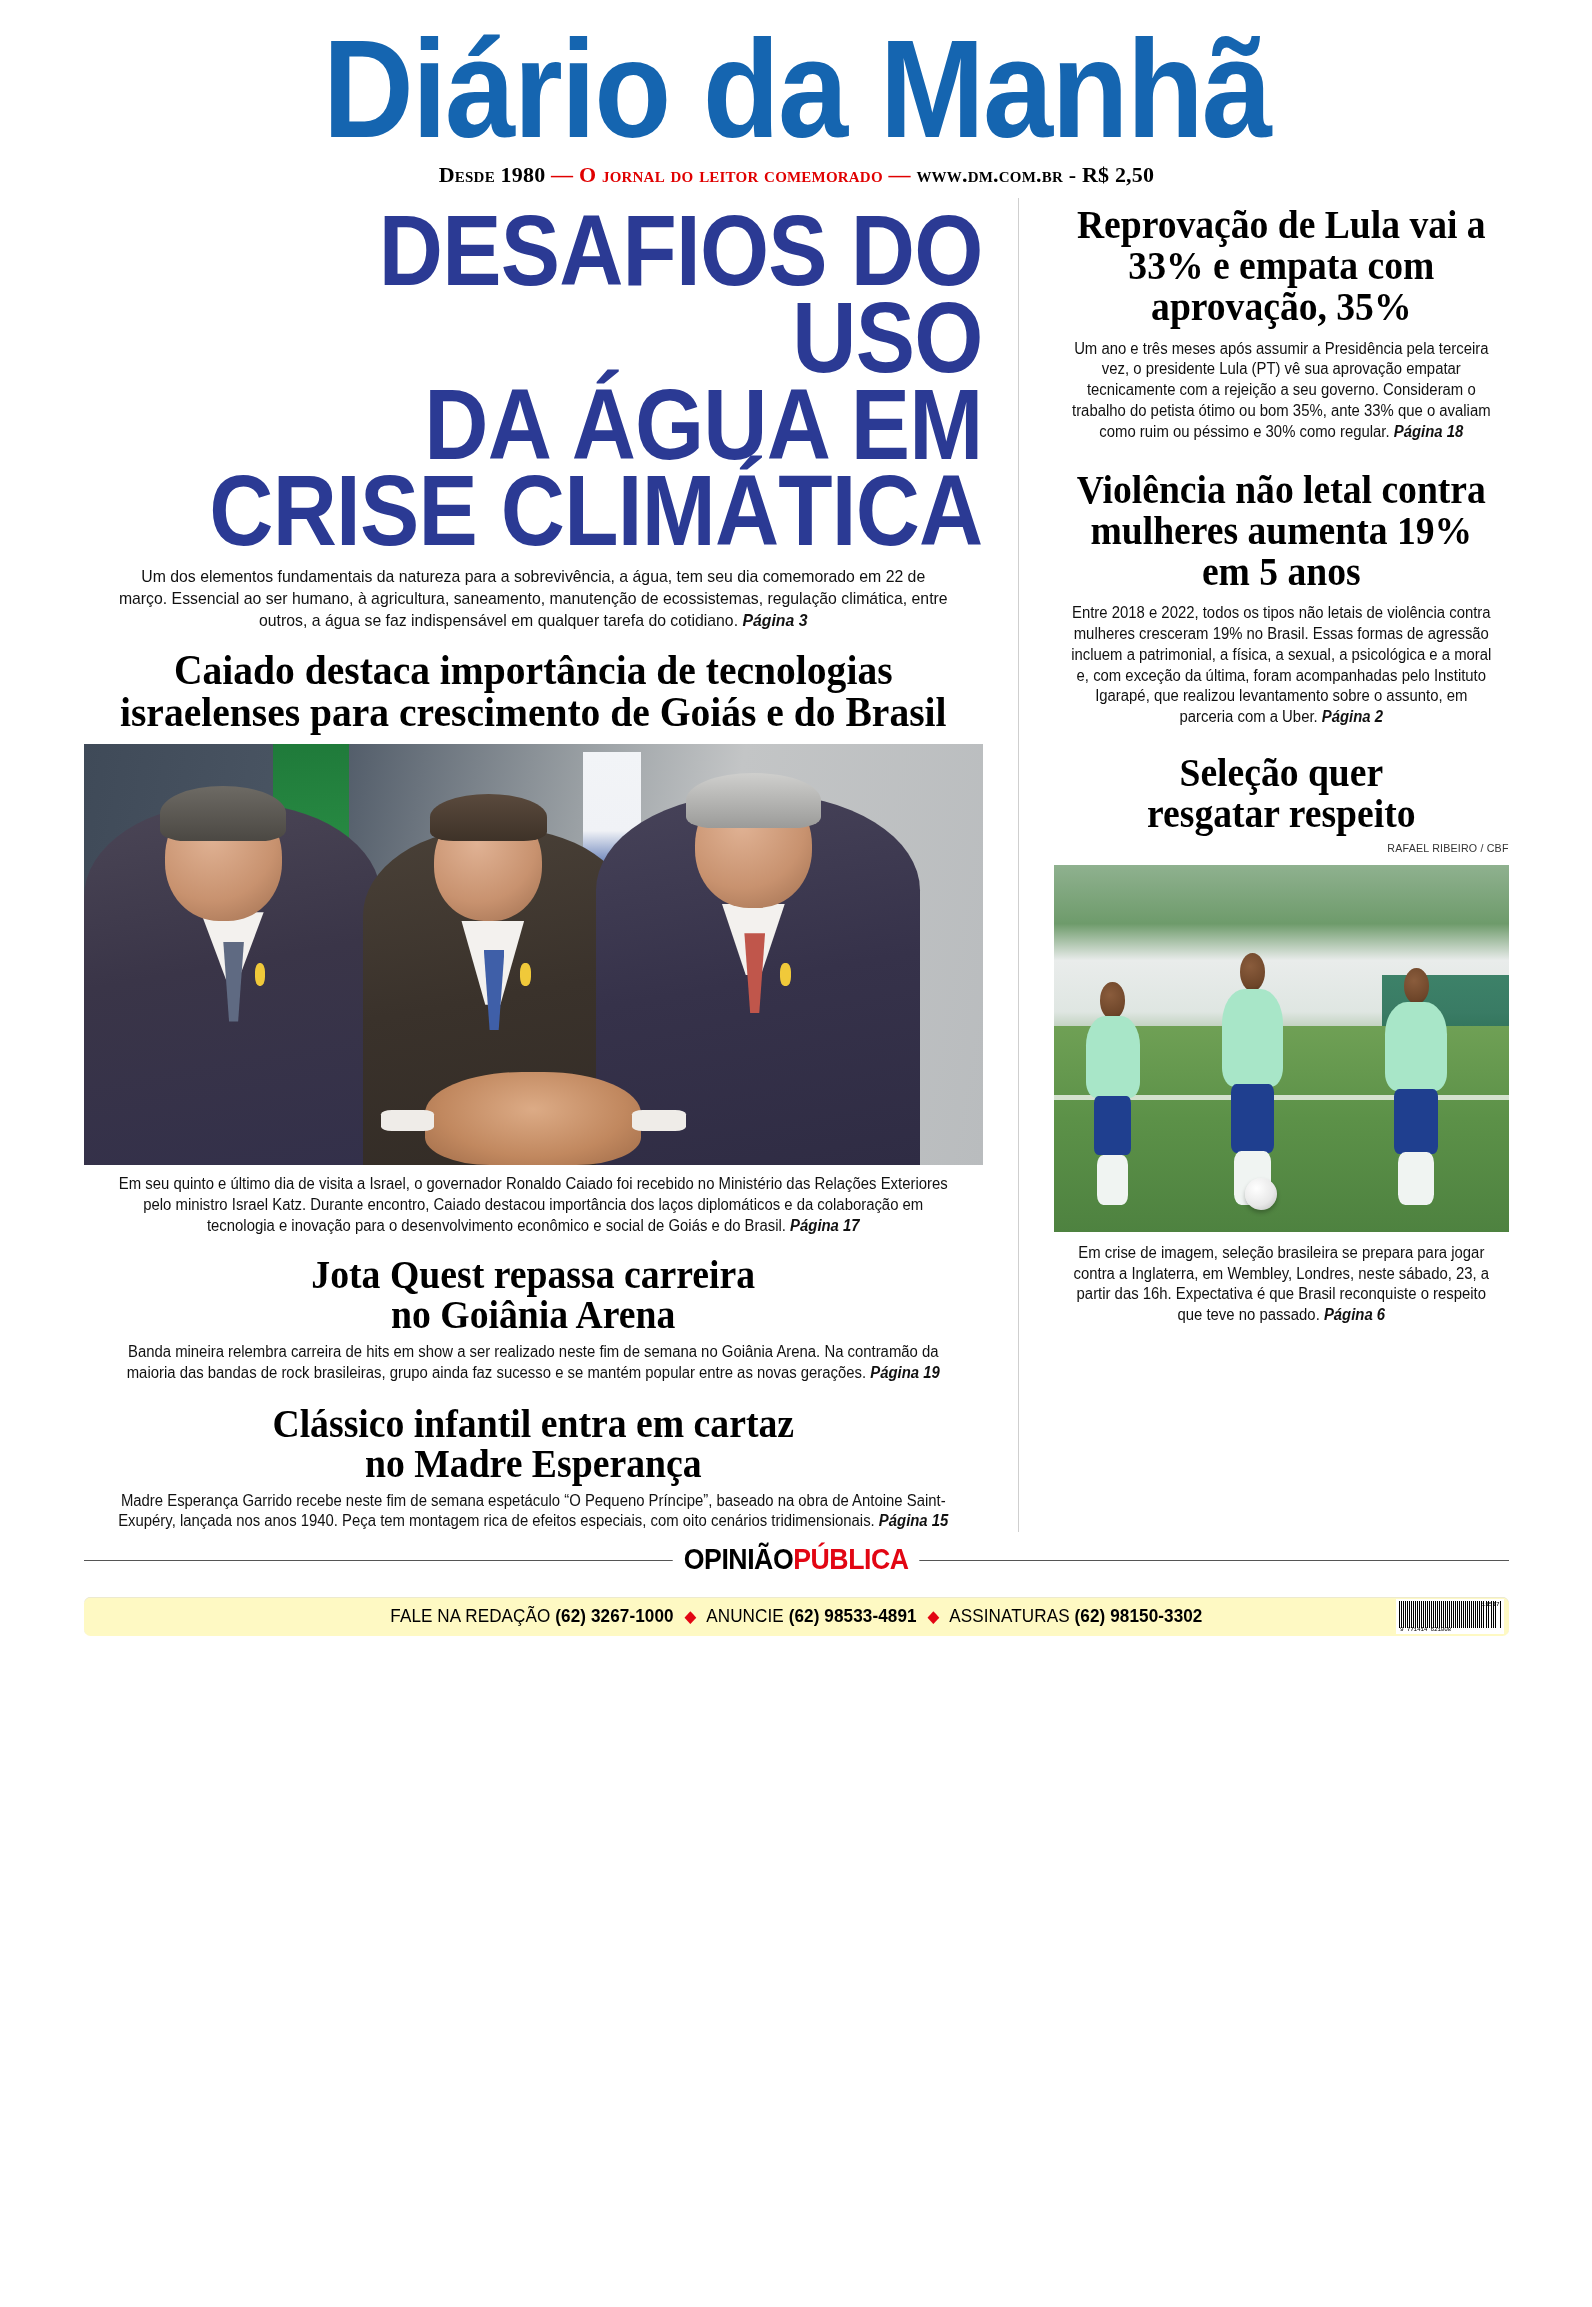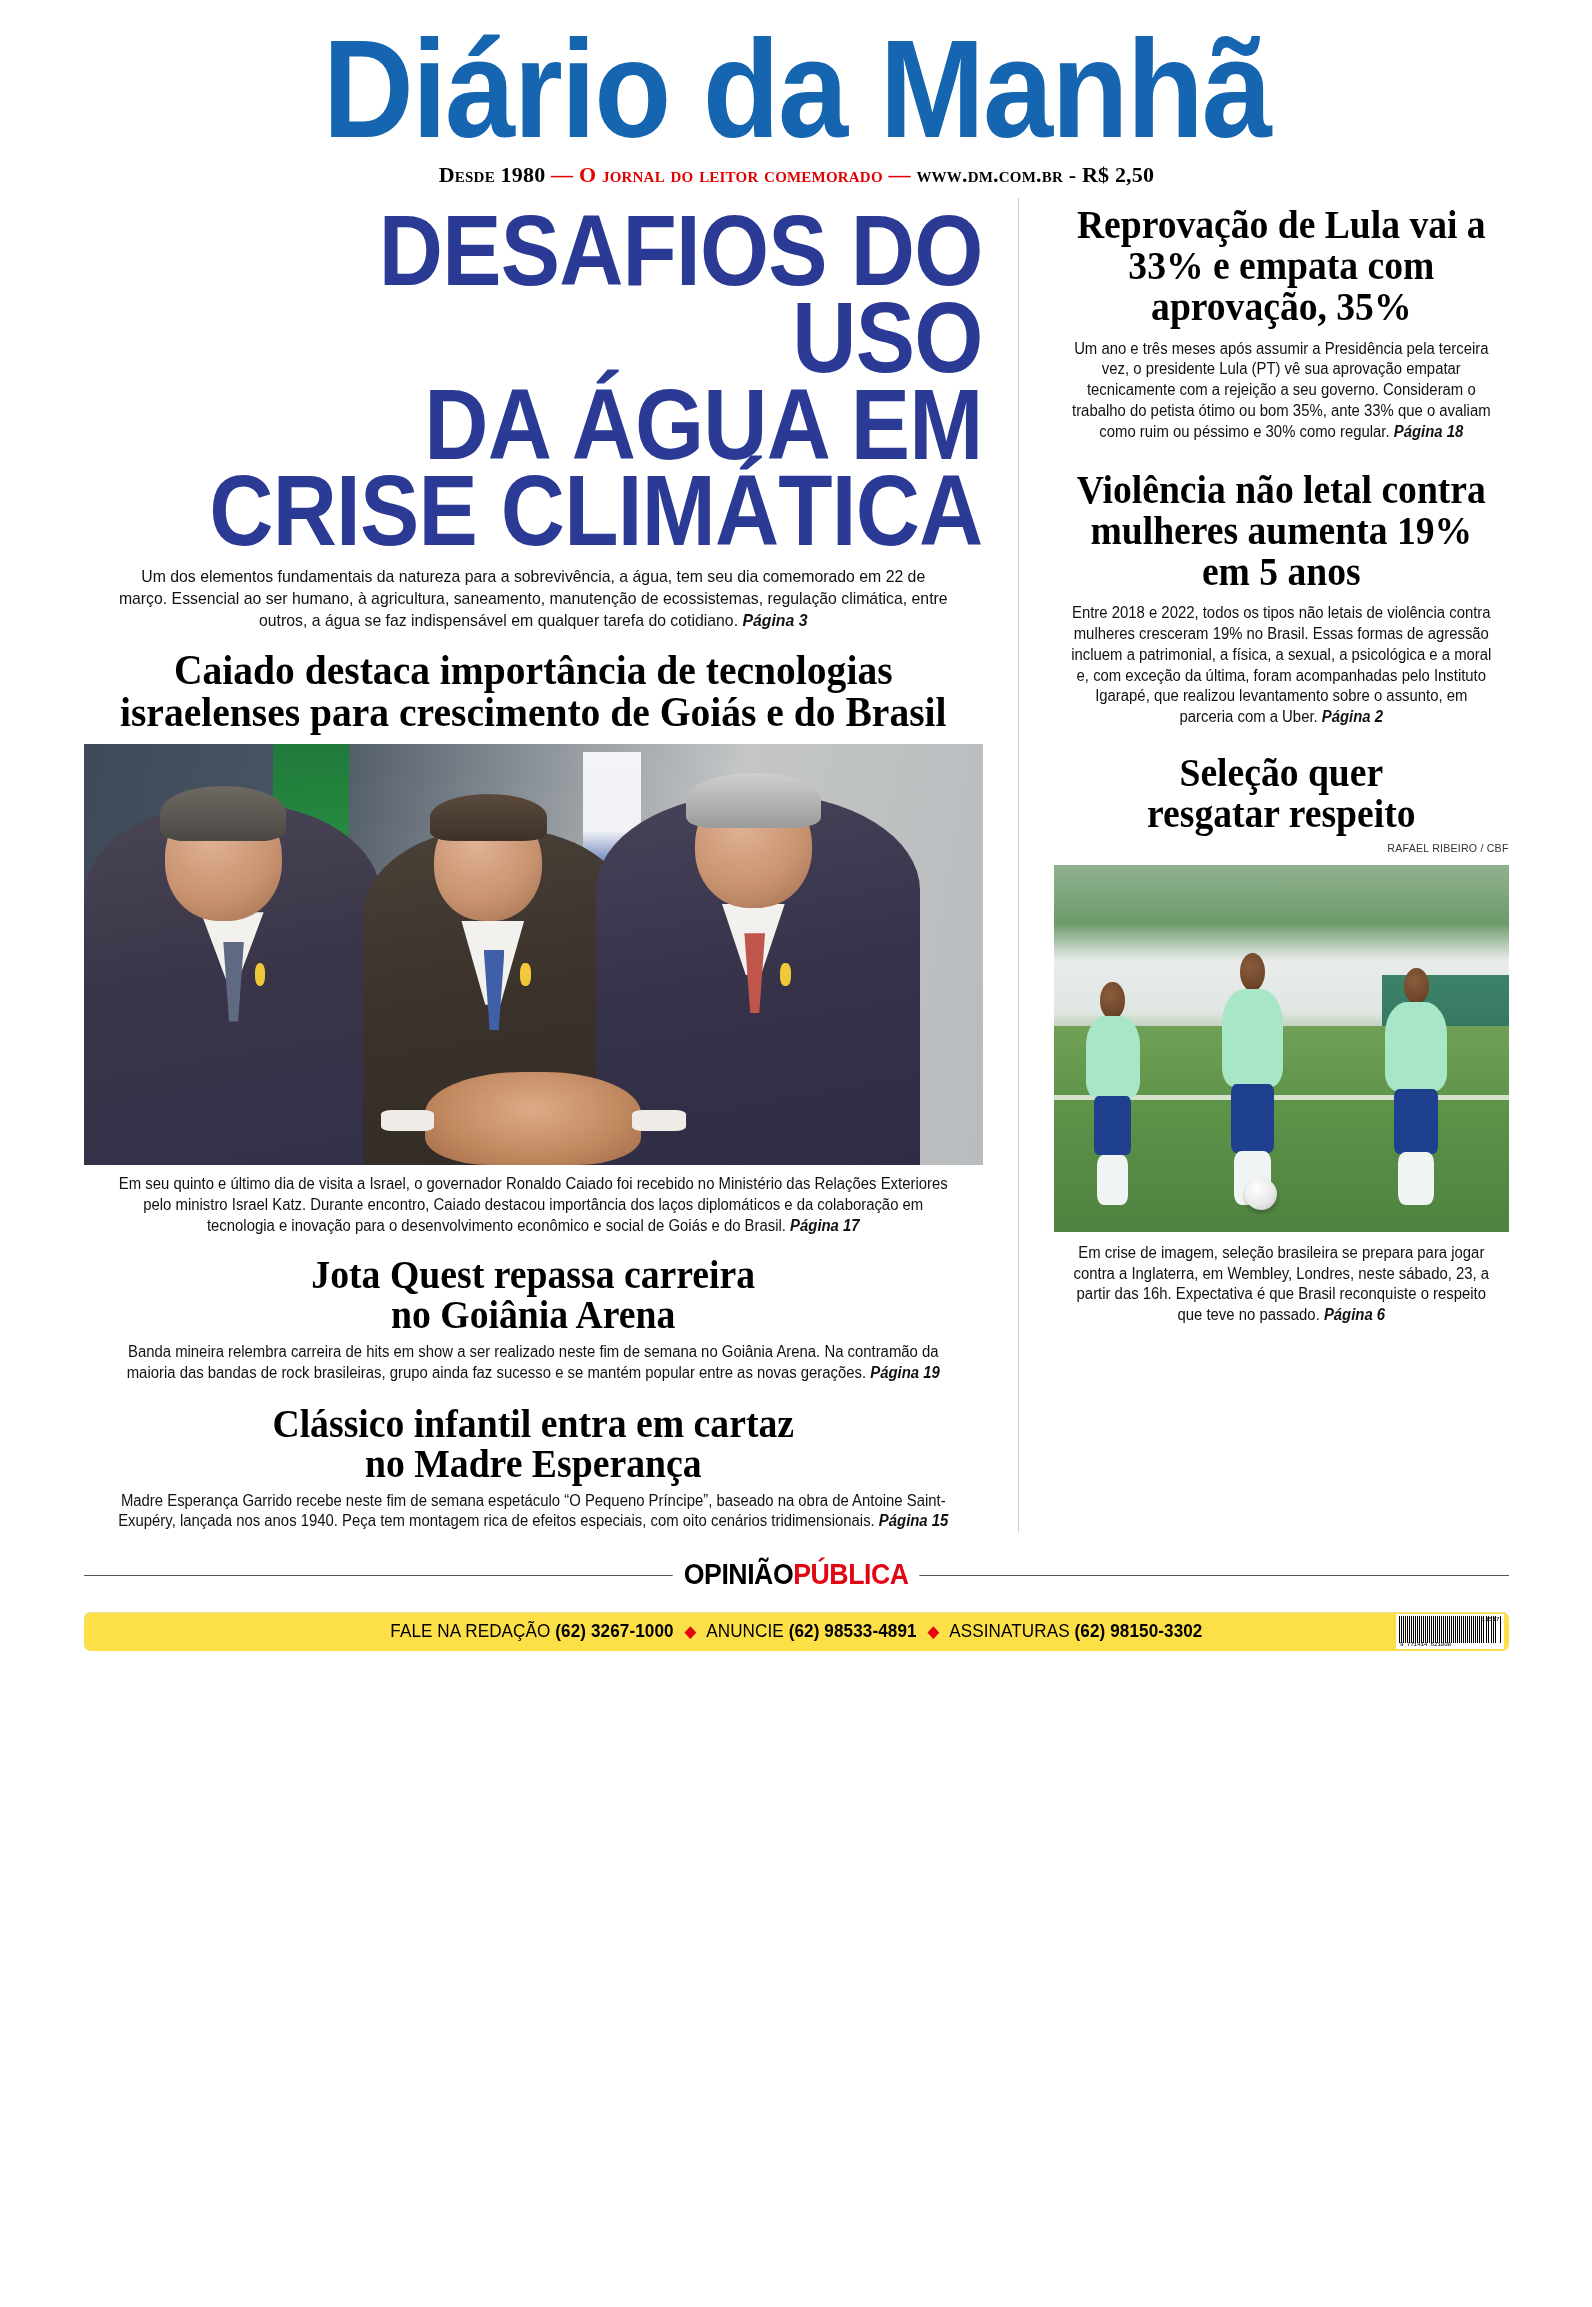--- a/index.html
+++ b/index.html
@@ -363,21 +363,21 @@
     border-radius: 50%;
     background: radial-gradient(circle at 36% 32%, #ffffff 0%, #e8e8e8 58%, #b9b9b9 100%);
     box-shadow: 0 2.8px 4.7px rgba(0,0,0,0.25);
   }
   .ph-sel .pA .body { background: #a8e6c8; }
   .ph-sel .pB .body { background: #a8e6c8; }
   .ph-sel .pC .body { background: #a8e6c8; }
 
   
   .opiniao-wrap {
-    margin-top: 26px;
+    margin-top: 11px;
     position: relative;
     text-align: center;
   }
   .opiniao-rule {
     position: absolute;
     left: 0; right: 0; top: 50%;
     height: 1.4px;
     background: #555;
   }
   .opiniao-title {
@@ -417,21 +417,21 @@
     font-size: 16.7px;
     color: #000;
     white-space: nowrap;
   }
   .quote-page b { font-weight: bold; }
 
   
   .footer {
     margin-top: 20.5px;
     height: 39px;
-    background: #fde047;
+    background: #fef9c3;
     border-radius: 6.5px;
     display: flex;
     align-items: center;
     justify-content: center;
     position: relative;
     box-shadow: 0 0.5px 0 #dcdcdc inset;
   }
   .footer-text {
     font-family: "Liberation Sans", sans-serif;
     font-size: 18.6px;

